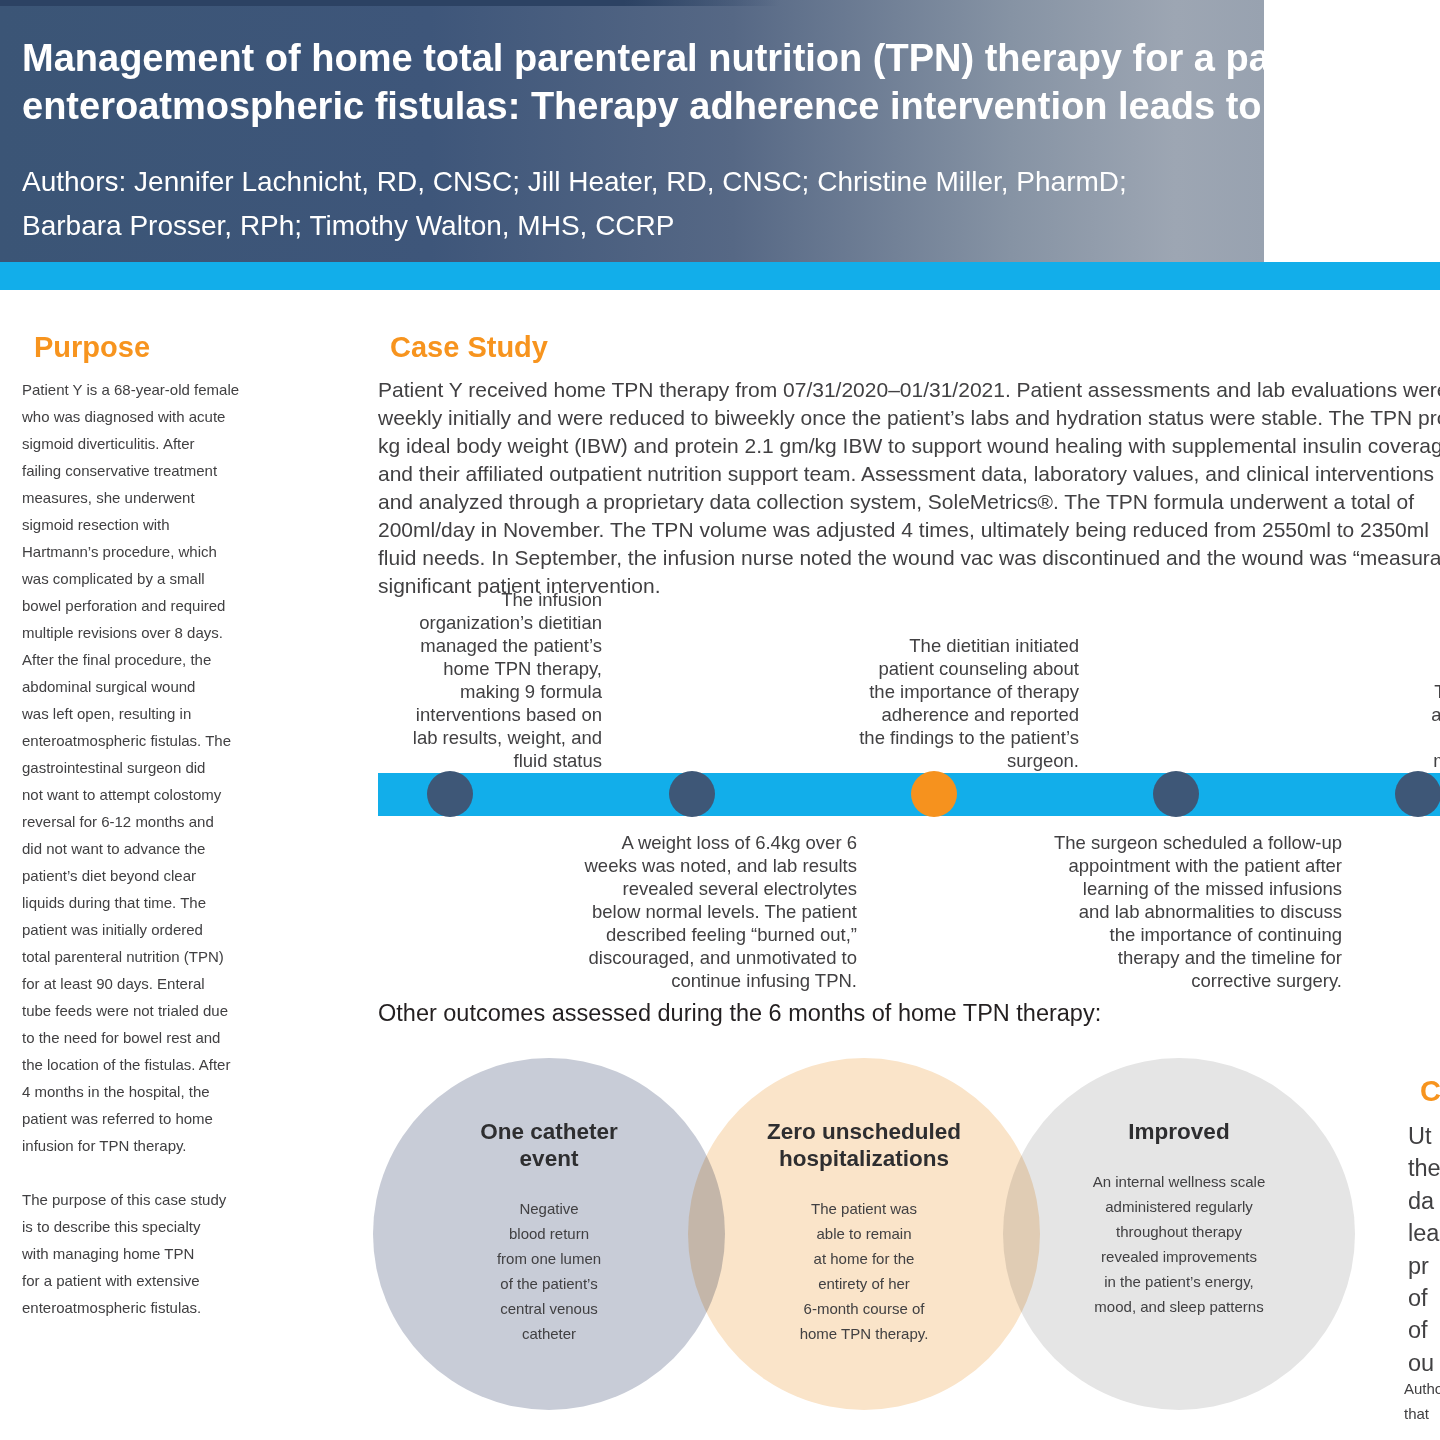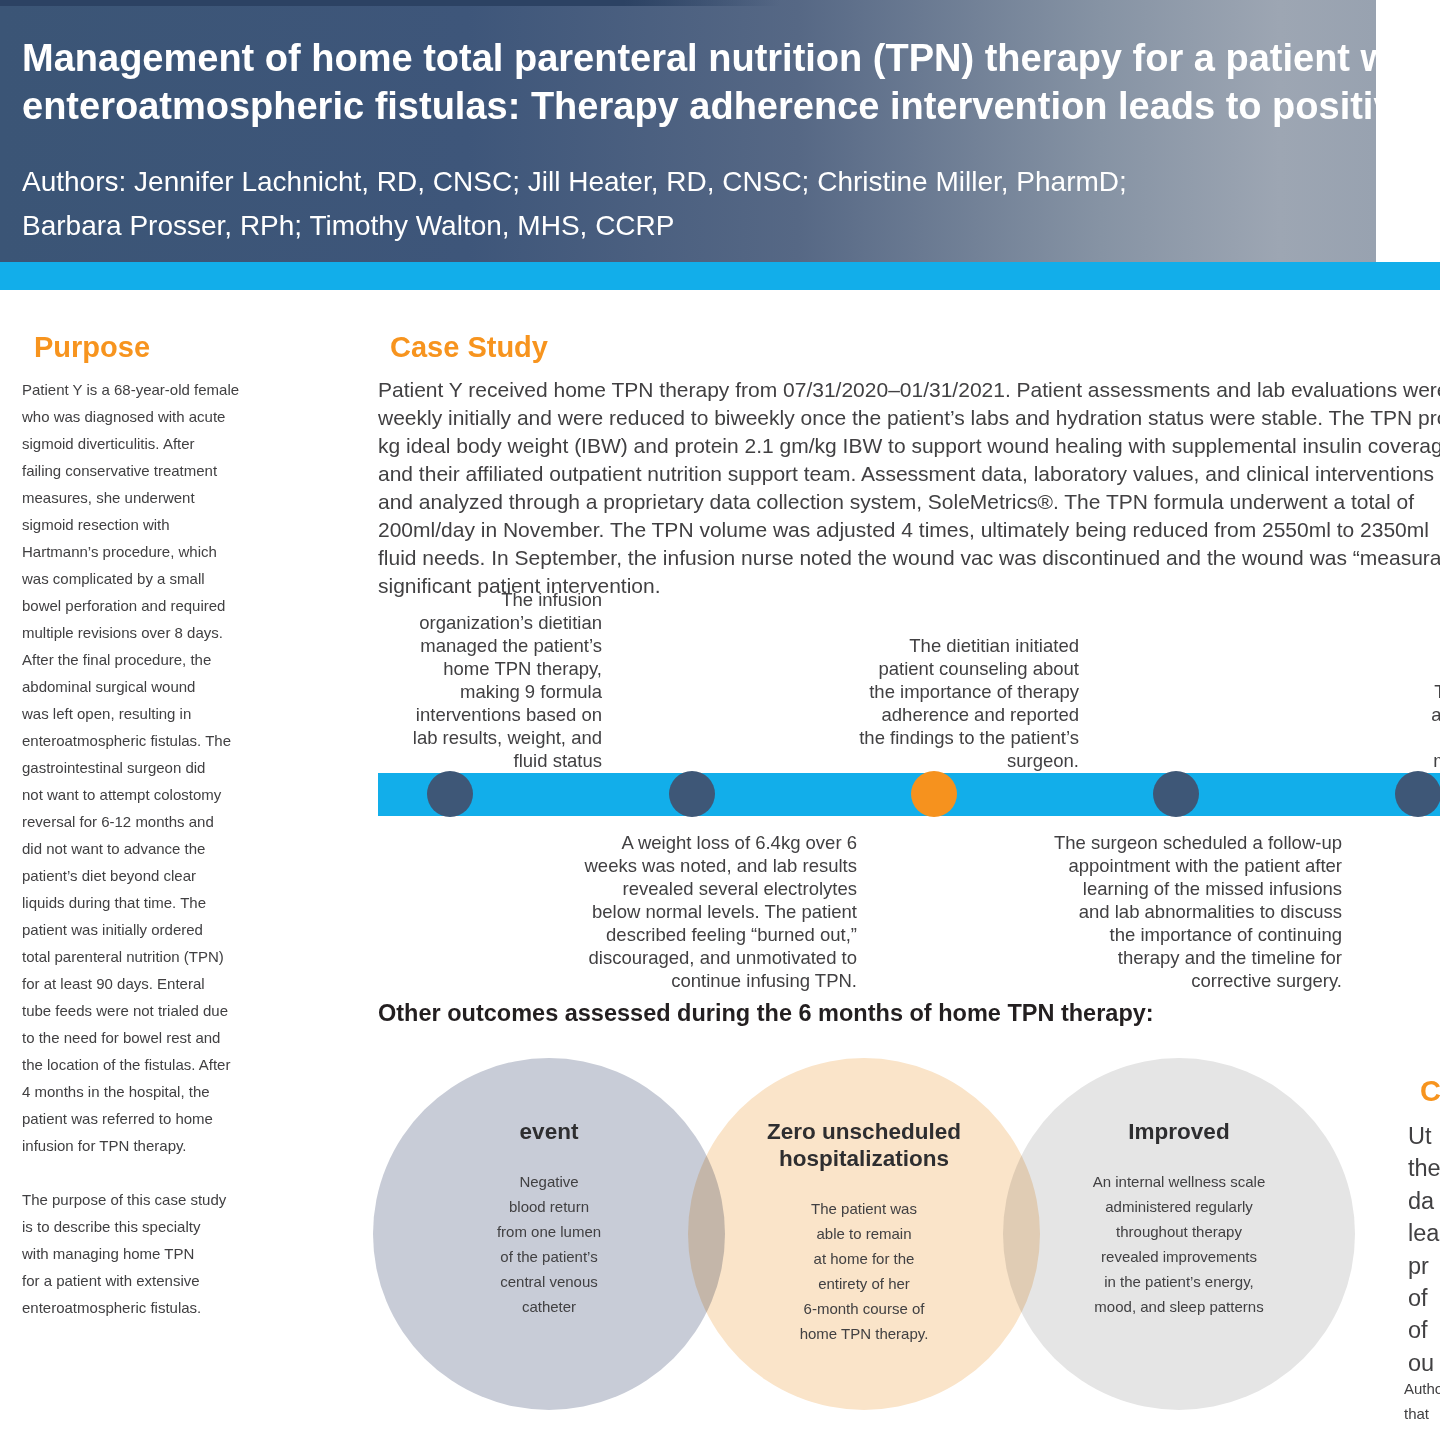--- a/index.html
+++ b/index.html
@@ -1,20 +1,20 @@
 <!DOCTYPE html>
 <html><head>
 <meta charset="utf-8">
 <style>
   html,body{margin:0;padding:0}
   body{
     width:1440px;height:1440px;overflow:hidden;position:relative;
     background:#ffffff;font-family:"Liberation Sans",sans-serif;
   }
-  .header{position:absolute;left:0;top:0;width:1376px;height:262px;
+  .header{position:absolute;left:0;top:0;width:1264px;height:262px;
     background:linear-gradient(90deg,#3B5576 0%,#3E567A 34%,#566885 58%,#8693A4 80%,#9DA6B3 93%,#98A2B0 100%);}
   .header::before{content:"";position:absolute;left:0;top:0;width:780px;height:6px;
     background:linear-gradient(90deg,#2C4263 0%,#2C4263 80%,rgba(44,66,99,0) 100%);}
   .title{position:absolute;left:22px;top:34px;color:#ffffff;font-size:38px;font-weight:bold;line-height:48px;}
   .title .ln{white-space:nowrap}
   .authors{position:absolute;left:22px;top:160px;color:#ffffff;font-size:28px;font-weight:500;line-height:44px;}
   .authors .ln{white-space:nowrap}
   .divider{position:absolute;left:0;top:262px;width:1440px;height:28px;background:#12AEEA;}
   .section-h{color:#F7941E;font-weight:bold;font-size:29px;line-height:34px;margin:12px;white-space:nowrap}
   .purpose{position:absolute;left:22px;top:318px;width:345px;}
@@ -29,21 +29,21 @@
   .dot.navy{background:#3E5777}.dot.orange{background:#F6921E}
   .dot:nth-of-type(1){left:427px}.dot:nth-of-type(2){left:669px}.dot:nth-of-type(3){left:911px}
   .dot:nth-of-type(4){left:1153px}.dot:nth-of-type(5){left:1395px}
   .tlblock{position:absolute;text-align:right;color:#414042;font-size:18.5px;line-height:23px;}
   .tlblock .ln{white-space:nowrap}
   .ab1{left:342px;top:588px;width:260px}
   .ab2{left:789px;top:634px;width:290px}
   .ab3{left:1285px;top:680px;width:320px}
   .bb1{left:537px;top:831px;width:320px}
   .bb2{left:1002px;top:831px;width:340px}
-  .outcomes-h{position:absolute;left:378px;top:1000px;margin:0;font-size:23.5px;font-weight:bold;color:#231F20;white-space:nowrap}
+  .outcomes-h{position:absolute;left:378px;top:1000px;margin:0;font-size:23.5px;font-weight:normal;color:#231F20;white-space:nowrap}
   .circle{position:absolute;top:1058px;width:352px;height:352px;border-radius:50%;mix-blend-mode:multiply;text-align:center;}
   .c1{left:373px;background:#C8CCD7}
   .c2{left:688px;background:#FAE4C9}
   .c3{left:1003px;background:#e5e5e5}
   .ctitle{margin-top:60px;font-weight:bold;font-size:22.5px;line-height:27px;color:#2E2E30}
   .cbody{margin-top:24px;font-size:15px;line-height:25px;color:#414042}
   .conclusion{position:absolute;left:1408px;top:1062px;width:320px;}
   .conclusion .lines{margin-top:8px}
   .conclusion .ln{font-size:23.5px;line-height:32.4px;color:#414042;white-space:nowrap}
   .footnote{position:absolute;left:1404px;top:1376px;font-size:15px;line-height:25px;color:#414042;}
@@ -170,20 +170,21 @@
     <div class="ln">and lab abnormalities to discuss</div>
     <div class="ln">the importance of continuing</div>
     <div class="ln">therapy and the timeline for</div>
     <div class="ln">corrective surgery.</div>
   </div>
 
 <h3 class="outcomes-h">Other outcomes assessed during the 6 months of home TPN therapy:</h3>
 
 <div class="circle c1">
   <div class="ctitle">
+      <div class="ln">One catheter</div>
       <div class="ln">event</div>
     </div>
   <div class="cbody">
       <div class="ln">Negative</div>
       <div class="ln">blood return</div>
       <div class="ln">from one lumen</div>
       <div class="ln">of the patient’s</div>
       <div class="ln">central venous</div>
       <div class="ln">catheter</div>
     </div>

